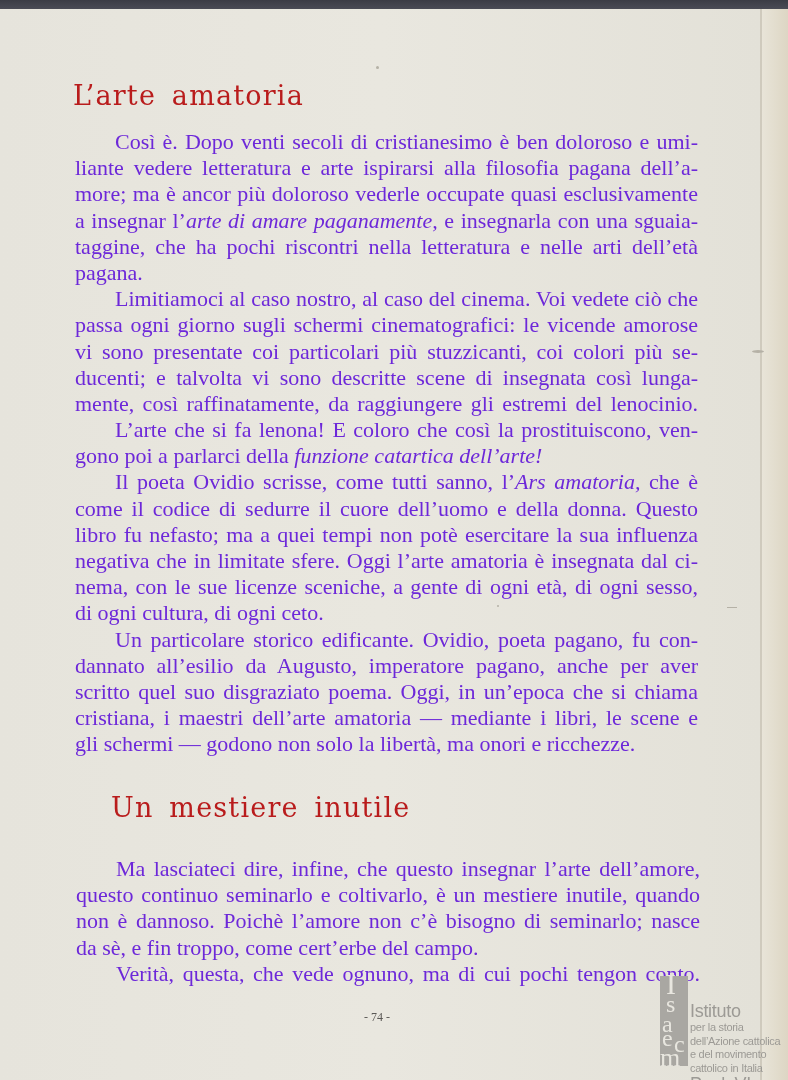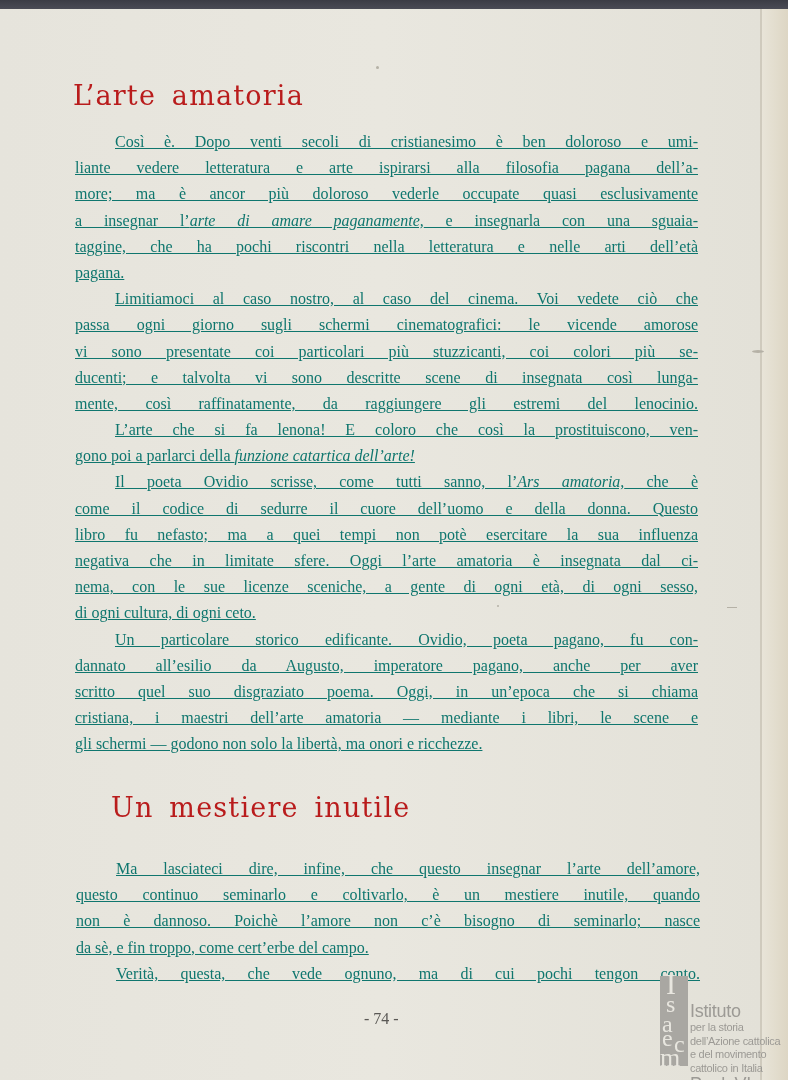--- a/index.html
+++ b/index.html
@@ -48,24 +48,23 @@
       word-spacing: 6px;
       margin: 0;
       font-weight: normal;
     }
     #h1 { top: 80px; }
     #h2 { top: 792px; left: 76px; margin-left: 35px; }
     .para-block {
       position: absolute;
       left: 75px;
       width: 623px;
-      color: #0f766e;
-      font-size: 16px;
+      color: #6d28d9;
+      font-size: 22px;
       line-height: 26.2px;
-      text-decoration: underline;
     }
     .line {
       display: block;
       white-space: nowrap;
       text-align: justify;
       text-align-last: justify;
       height: 26.2px;
     }
     .line.last {
       text-align-last: left;
@@ -73,21 +72,21 @@
     .line.indent {
       padding-left: 40px;
     }
     .it { font-style: italic; }
     #block1 { top: 129px; }
     #block2 { top: 845px; width: 624px; left: 76px; margin-top: 11px; }
     .page-number {
       position: absolute;
       top: 1010px;
       left: 364px;
-      font-size: 16px;
+      font-size: 12px;
       color: #5a5855;
     }
     
     .logo {
       position: absolute;
       left: 660px; top: 974px;
       width: 128px; height: 100px;
     }
     .logo-letters {
       position: absolute;

